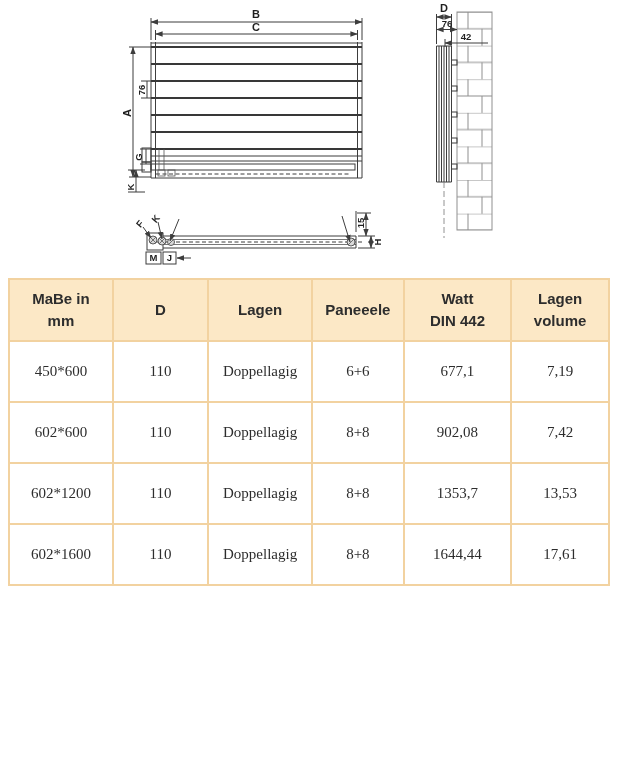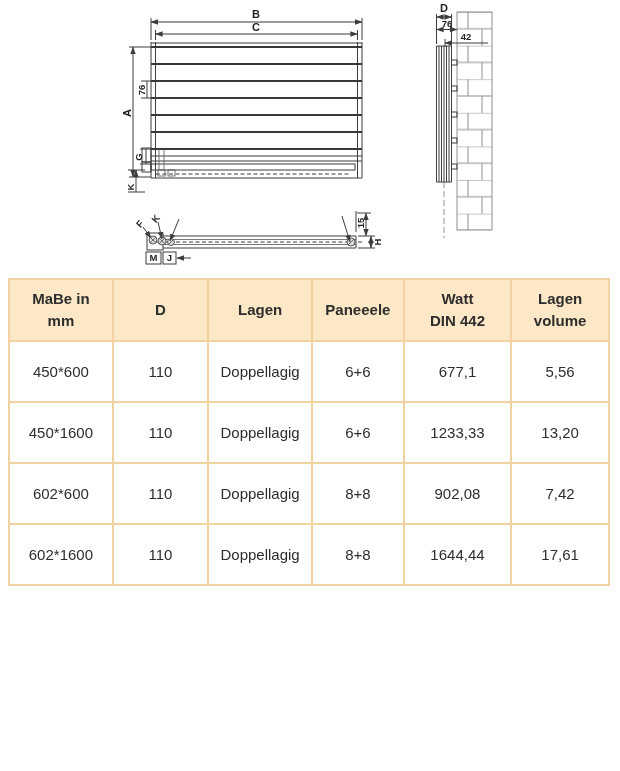--- a/index.html
+++ b/index.html
@@ -25,21 +25,21 @@
   .port{fill:#d9d9d9;stroke:#4a4a4a;stroke-width:.9;}
   .dlab{font:700 11px "Liberation Sans",sans-serif;fill:#1f1f1f;}
   .dlab.sm{font-size:9.5px;}
 
   
   .table-wrap{position:absolute;left:0;top:278px;width:620px;padding:0 10px 0 8px;box-sizing:border-box;}
   table.spec{width:100%;border-collapse:collapse;table-layout:fixed;
     font:400 15px "Liberation Sans",sans-serif;color:var(--cell-text);}
   table.spec th,table.spec td{border:2px solid var(--table-border);text-align:center;vertical-align:middle;padding:0;}
   table.spec th{background:var(--header-bg);font-weight:700;height:60px;white-space:pre-line;line-height:1.45;}
-  table.spec td{height:59px;background:#fff;}
+  table.spec td{height:59px;background:#fff;font-family:Liberation Serif, serif;}
 </style>
 </head>
 <body>
 
 <div class="page">
 
   <svg class="drawing" viewBox="0 0 620 278">
     <defs>
       <marker id="arr" viewBox="0 0 10 10" refX="9.5" refY="5" markerWidth="7.5" markerHeight="7.5" orient="auto-start-reverse">
         <path d="M0,1.4 L10,5 L0,8.6 Z" fill="#3d3d3d"></path>
@@ -212,39 +212,39 @@
 volume</th>
           </tr>
       </thead>
       <tbody>
           <tr>
             <td>450*600</td>
             <td>110</td>
             <td>Doppellagig</td>
             <td>6+6</td>
             <td>677,1</td>
-            <td>5,56</td>
-          </tr>
-          <tr>
-            <td>450*1600</td>
-            <td>110</td>
-            <td>Doppellagig</td>
-            <td>6+6</td>
-            <td>1233,33</td>
-            <td>13,20</td>
+            <td>7,19</td>
           </tr>
           <tr>
             <td>602*600</td>
             <td>110</td>
             <td>Doppellagig</td>
             <td>8+8</td>
             <td>902,08</td>
             <td>7,42</td>
           </tr>
           <tr>
+            <td>602*1200</td>
+            <td>110</td>
+            <td>Doppellagig</td>
+            <td>8+8</td>
+            <td>1353,7</td>
+            <td>13,53</td>
+          </tr>
+          <tr>
             <td>602*1600</td>
             <td>110</td>
             <td>Doppellagig</td>
             <td>8+8</td>
             <td>1644,44</td>
             <td>17,61</td>
           </tr>
         </tbody>
     </table>
   </div>

